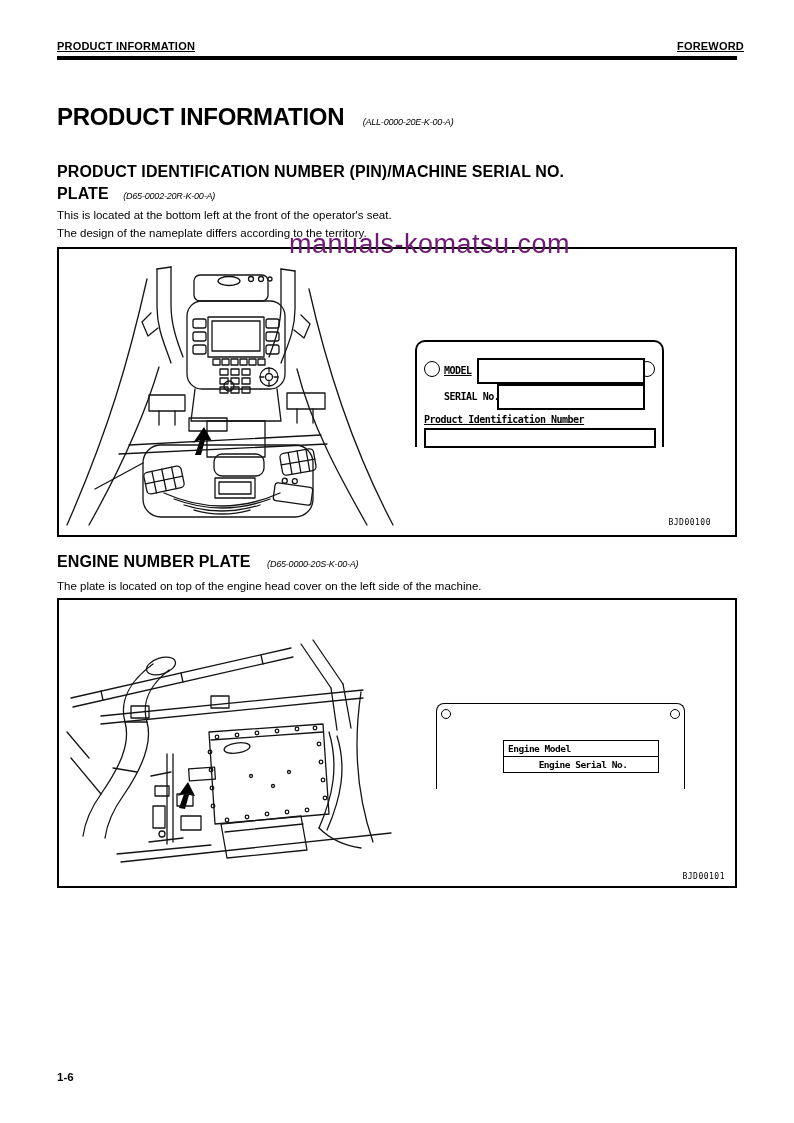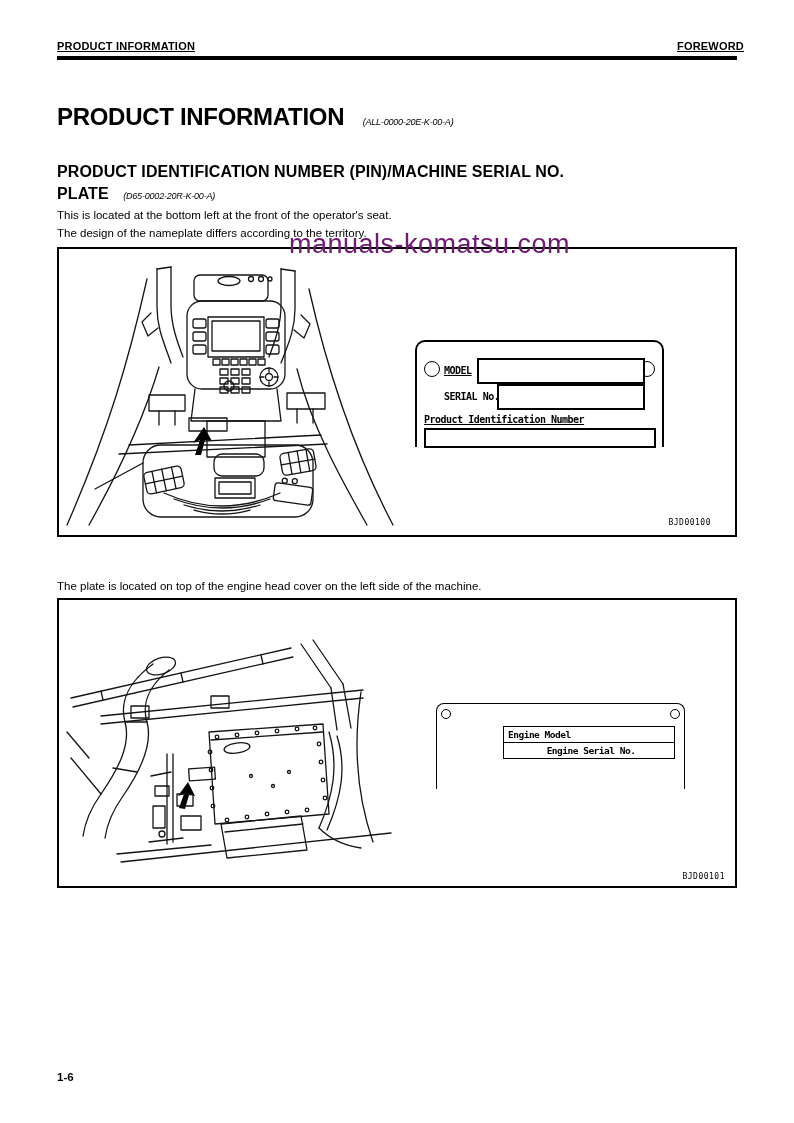--- a/index.html
+++ b/index.html
@@ -180,20 +180,24 @@
       <div class="abs plate-box" style="left:60px; top:16px; width:164px; height:22px;"></div>
       <div class="abs plate-label" style="left:27px; top:49px;">SERIAL No.</div>
       <div class="abs plate-box" style="left:80px; top:42px; width:144px; height:22px;"></div>
       <div class="abs plate-label pin-label" style="left:7px; top:72px;">Product Identification Number</div>
       <div class="abs plate-box" style="left:7px; top:86px; width:228px; height:16px;"></div>
     </div>
 
     <div class="abs figlabel" style="right:24px; bottom:8px;">BJD00100</div>
   </div>
 
+  <div class="abs" style="left:57px; top:553px;">
+    <span class="h2">ENGINE NUMBER PLATE</span>
+    <span class="code" style="margin-left:12px;">(D65-0000-20S-K-00-A)</span>
+  </div>
   <div class="abs body-text" style="left:57px; top:577px;">The plate is located on top of the engine head cover on the left side of the machine.</div>
 
   <div class="abs figbox" style="top:598px; height:286px;">
 
     <svg class="abs" style="left:2px; top:36px;" width="340" height="230" viewBox="0 0 340 230">
       <g class="lineart">
 
         <path d="M10,62 L230,12"></path>
         <path d="M12,71 L232,21"></path>
         <path d="M40,55 l2,9 M120,37 l2,9 M200,19 l2,9"></path>
@@ -260,21 +264,21 @@
         <path d="M60,226 L330,197"></path>
         <path d="M56,218 L150,209"></path>
 
         <path d="M6,96 L28,122 M10,122 L40,158"></path>
       </g>
     </svg>
 
     <div class="abs plate" style="left:377px; top:103px; width:247px; height:85px; border-width:1.5px; border-radius:8px 8px 0 0;">
       <div class="abs hole" style="left:4px; top:5px; width:8px; height:8px; border-width:1px;"></div>
       <div class="abs hole" style="right:4px; top:5px; width:8px; height:8px; border-width:1px;"></div>
-      <div class="abs" style="left:66px; top:22px; width:172px;">
+      <div class="abs" style="left:66px; top:36px; width:156px;">
         <div class="prow" style="height:15px;">
           <span class="plate-label" style="font-size:9.5px;">Engine Model</span>
         </div>
         <div class="prow" style="height:15px;">
           <span class="plate-label" style="font-size:9.5px;">Engine Serial No.</span>
         </div>
       </div>
     </div>
 
     <div class="abs figlabel" style="right:10px; bottom:5px;">BJD00101</div>

